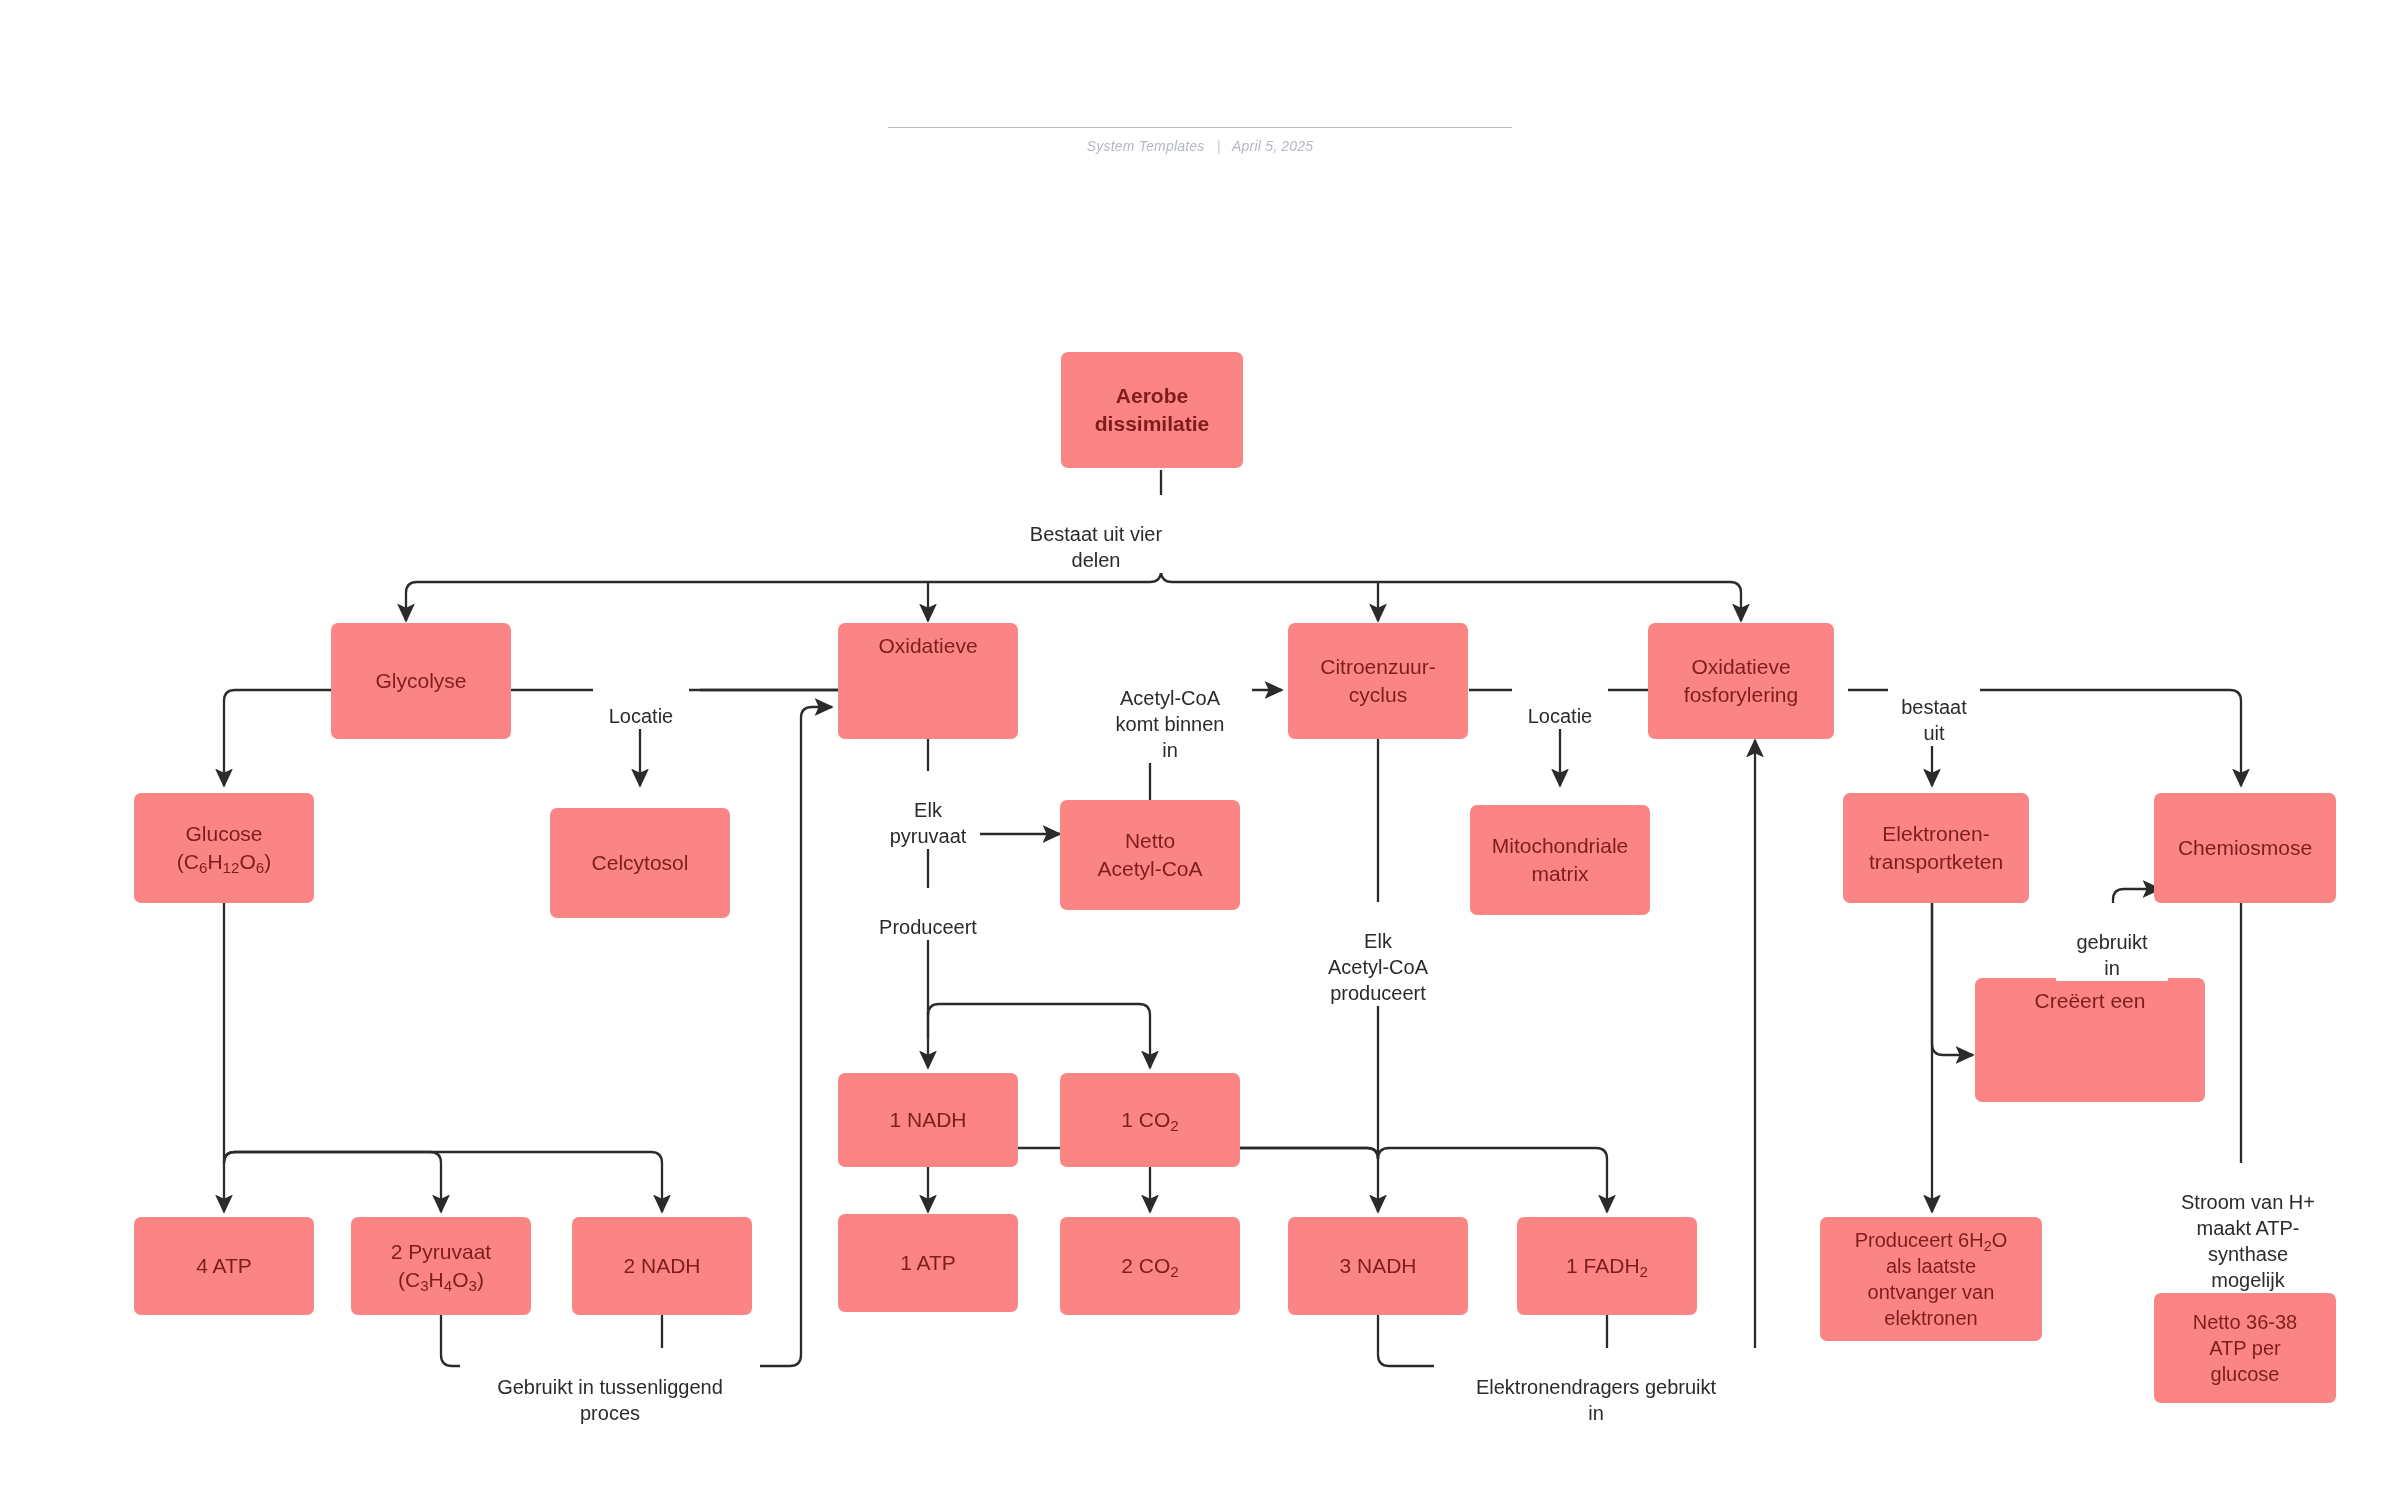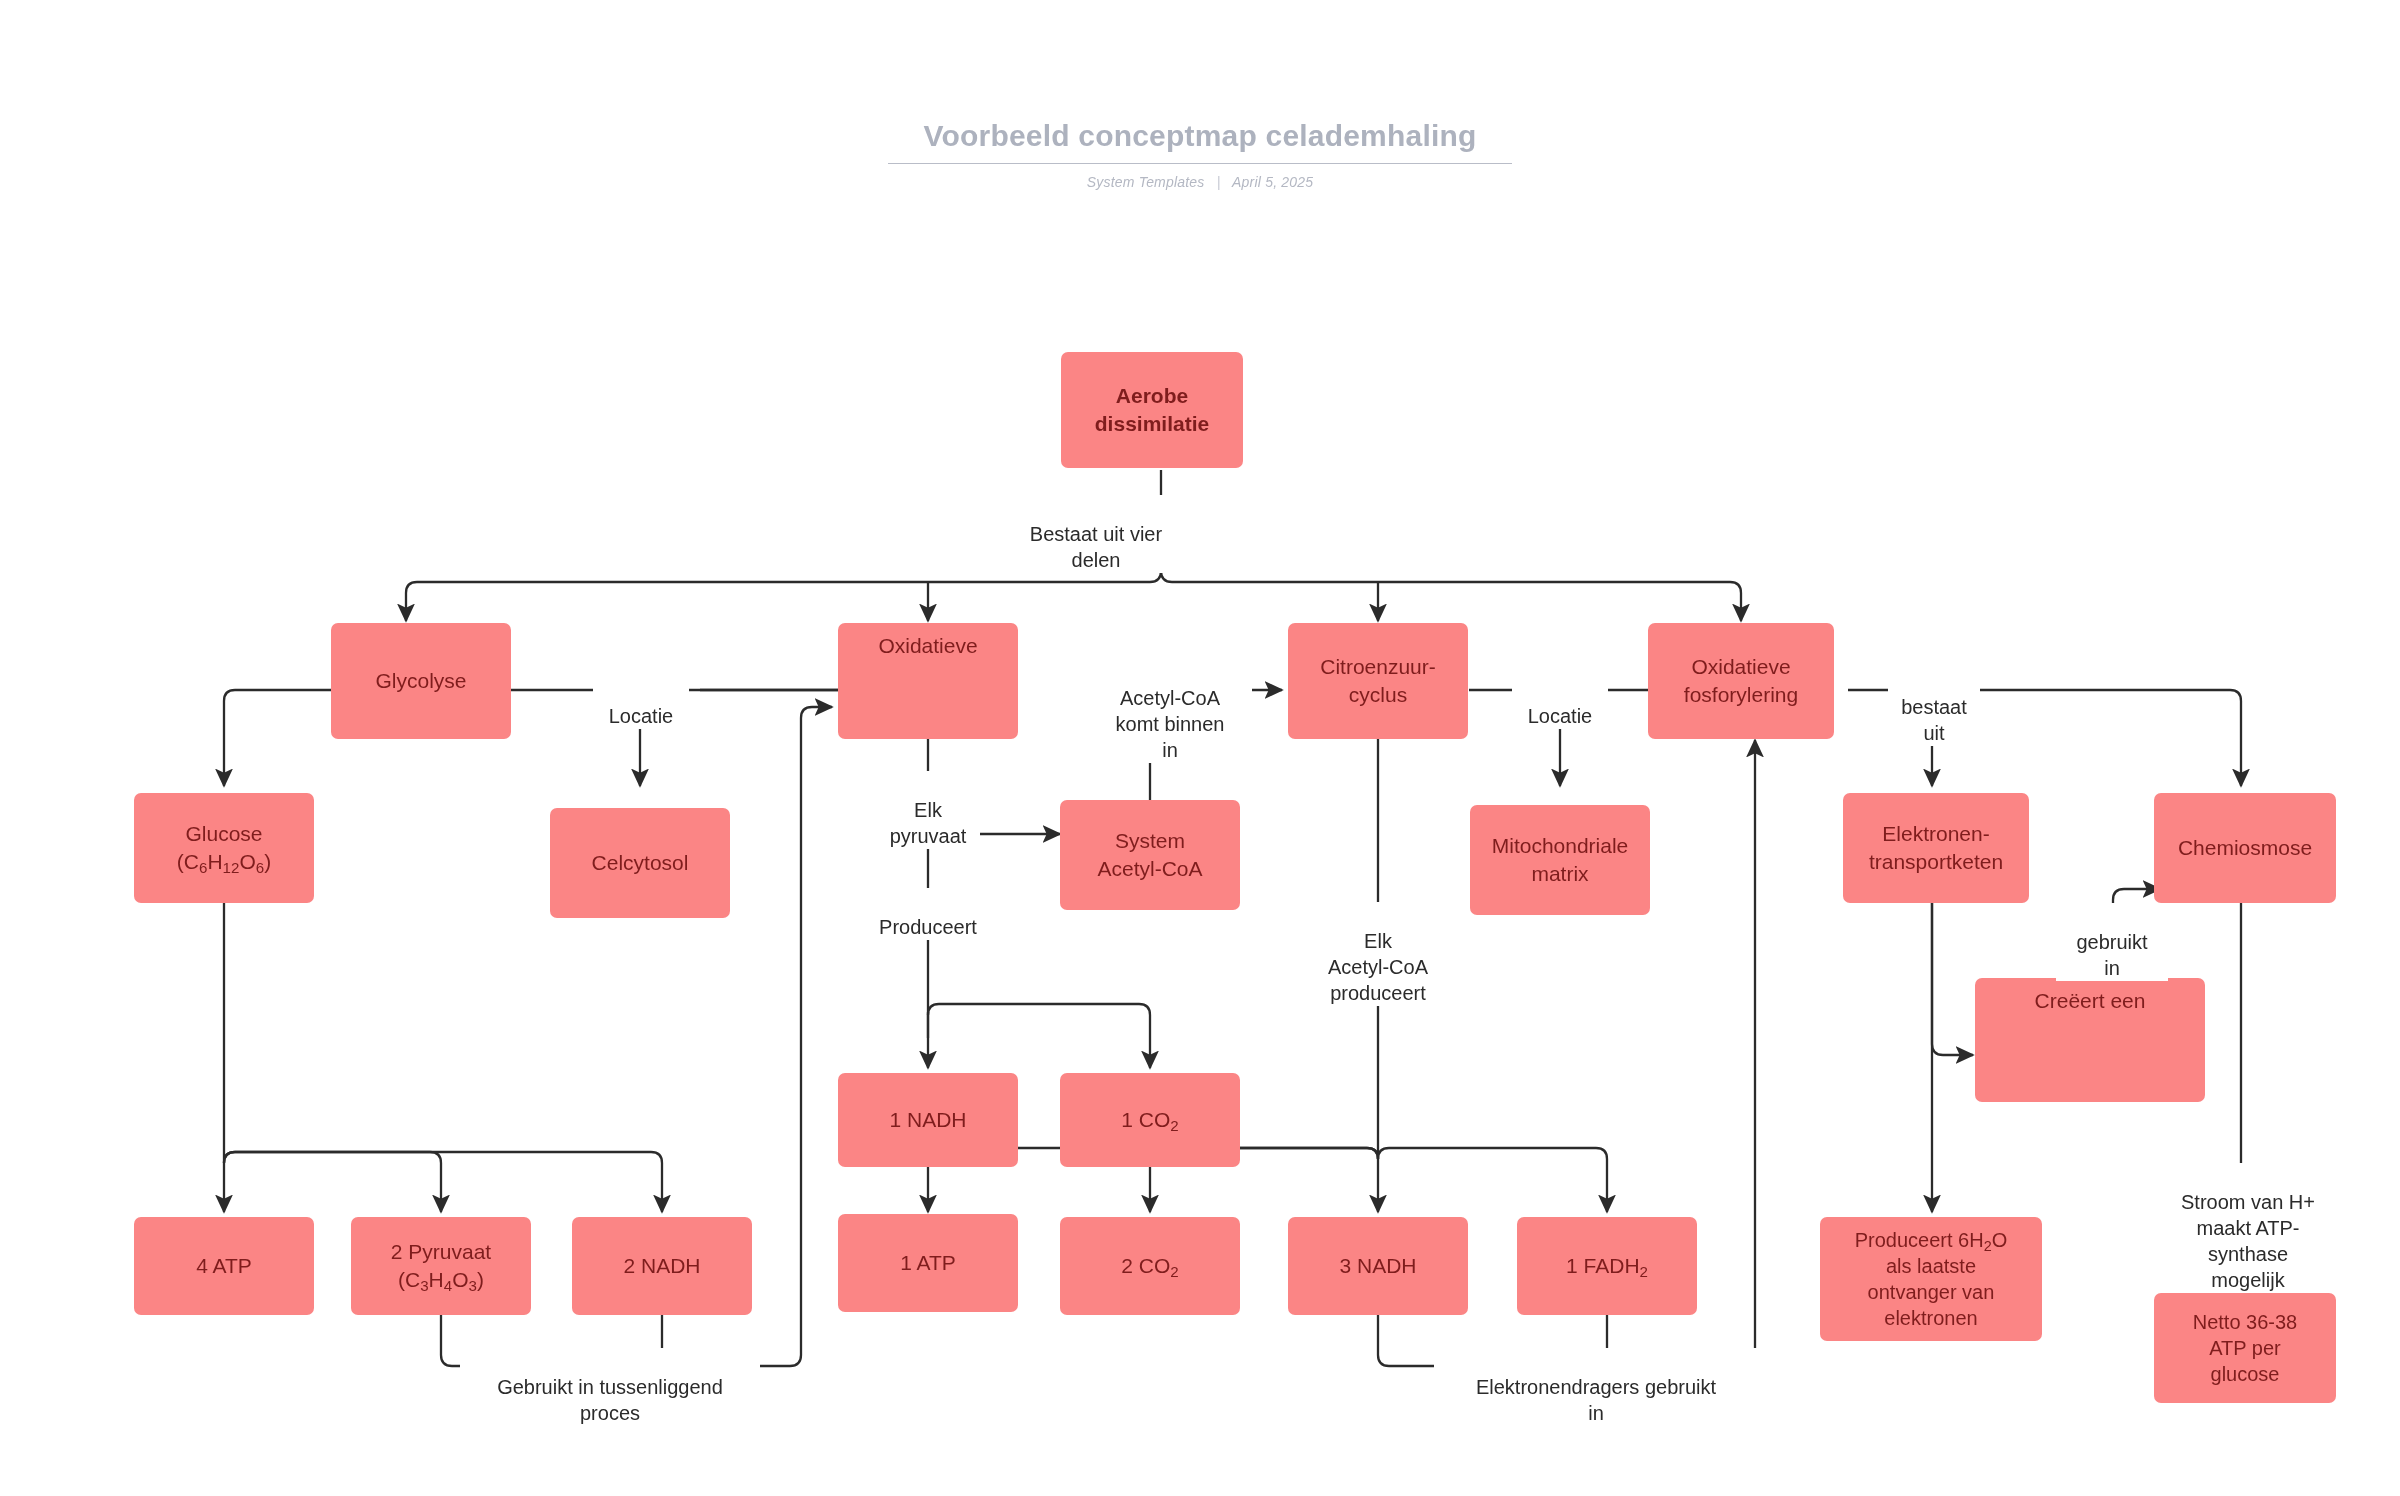--- a/index.html
+++ b/index.html
@@ -106,21 +106,20 @@
     line-height: 0;
     vertical-align: baseline;
     position: relative;
     bottom: -0.28em;
   }
 </style>
 </head>
 <body>
 
 <div id="doc-header">
-  <div id="doc-title">Voorbeeld conceptmap celademhaling</div>
   <div id="title-rule"></div>
   <div id="doc-subtitle">
     <span>System Templates</span>
     <span class="sep">|</span>
     <span>April 5, 2025</span>
   </div>
 </div>
 
 <div id="canvas">
 
@@ -222,21 +221,21 @@
 
   <div class="node" style="left:134px; top:793px; width:180px; height:110px;">
     <span>Glucose<br>(C<sub>6</sub>H<sub>12</sub>O<sub>6</sub>)</span>
   </div>
 
   <div class="node" style="left:550px; top:808px; width:180px; height:110px;">
     <span style="white-space:pre-line;">Celcytosol</span>
   </div>
 
   <div class="node" style="left:1060px; top:800px; width:180px; height:110px;">
-    <span style="white-space:pre-line;">System
+    <span style="white-space:pre-line;">Netto
 Acetyl-CoA</span>
   </div>
 
   <div class="node" style="left:1470px; top:805px; width:180px; height:110px;">
     <span style="white-space:pre-line;">Mitochondriale
 matrix</span>
   </div>
 
   <div class="node" style="left:1843px; top:793px; width:186px; height:110px;">
     <span style="white-space:pre-line;">Elektronen-

